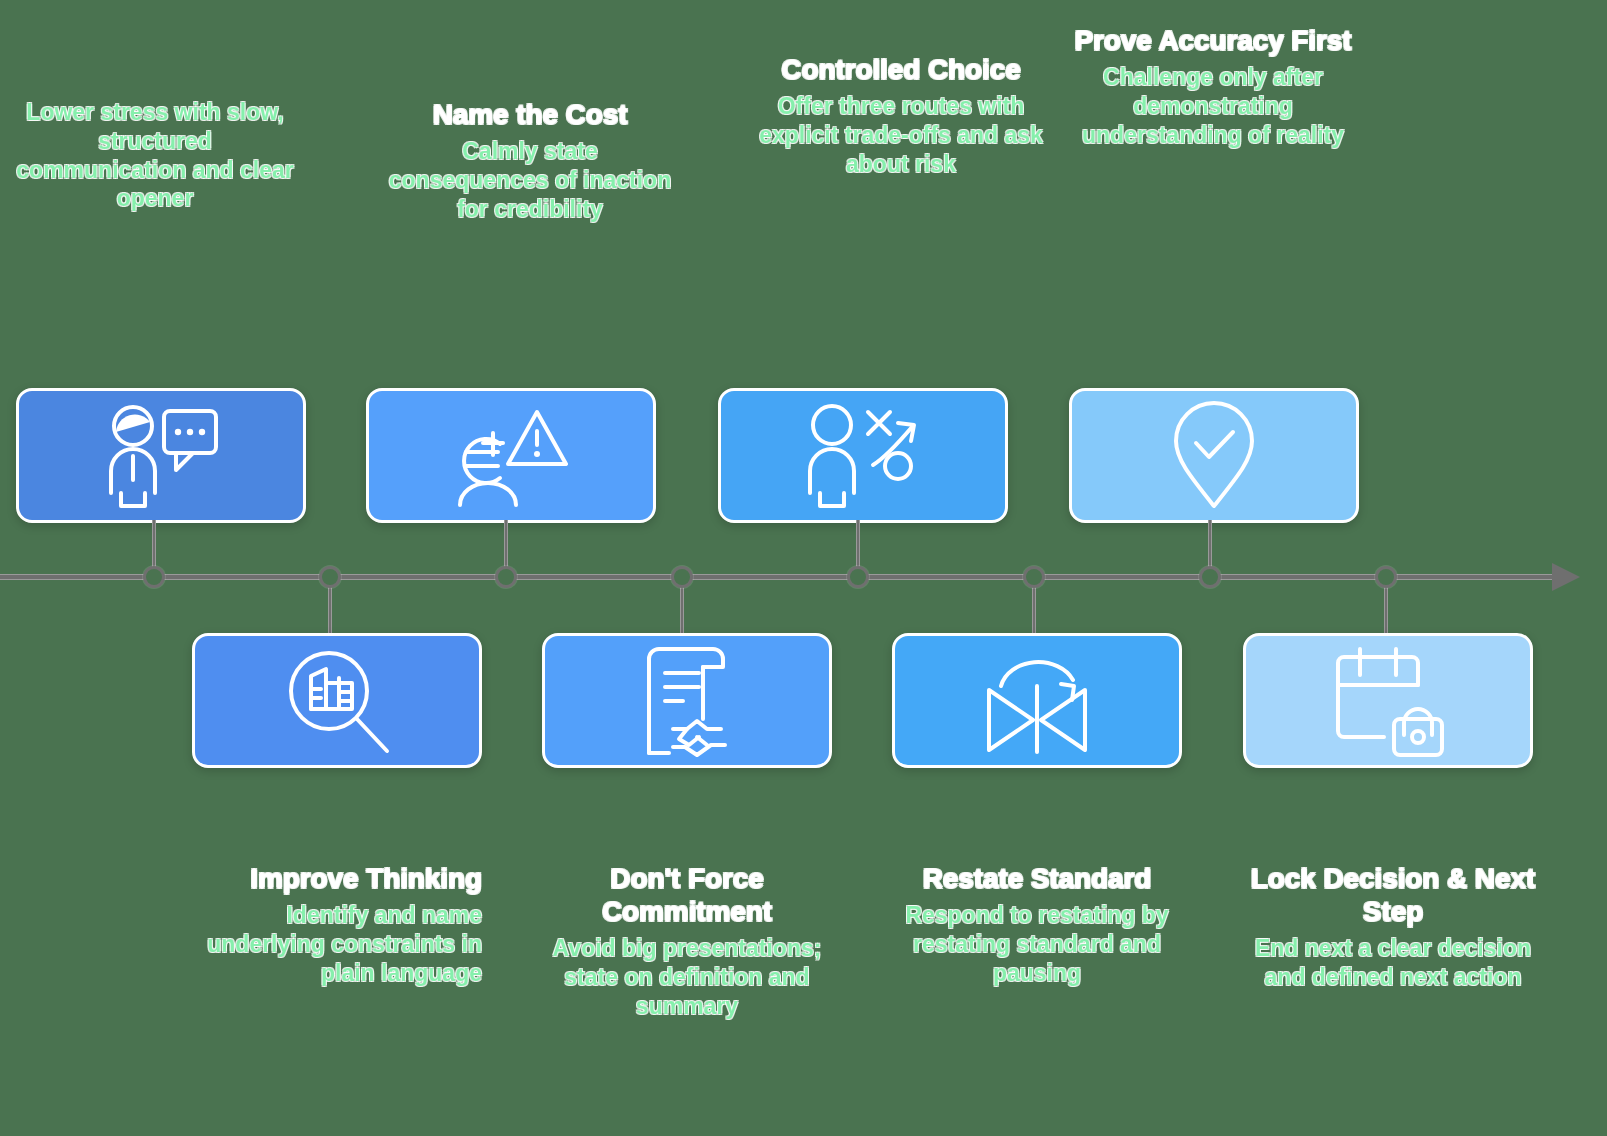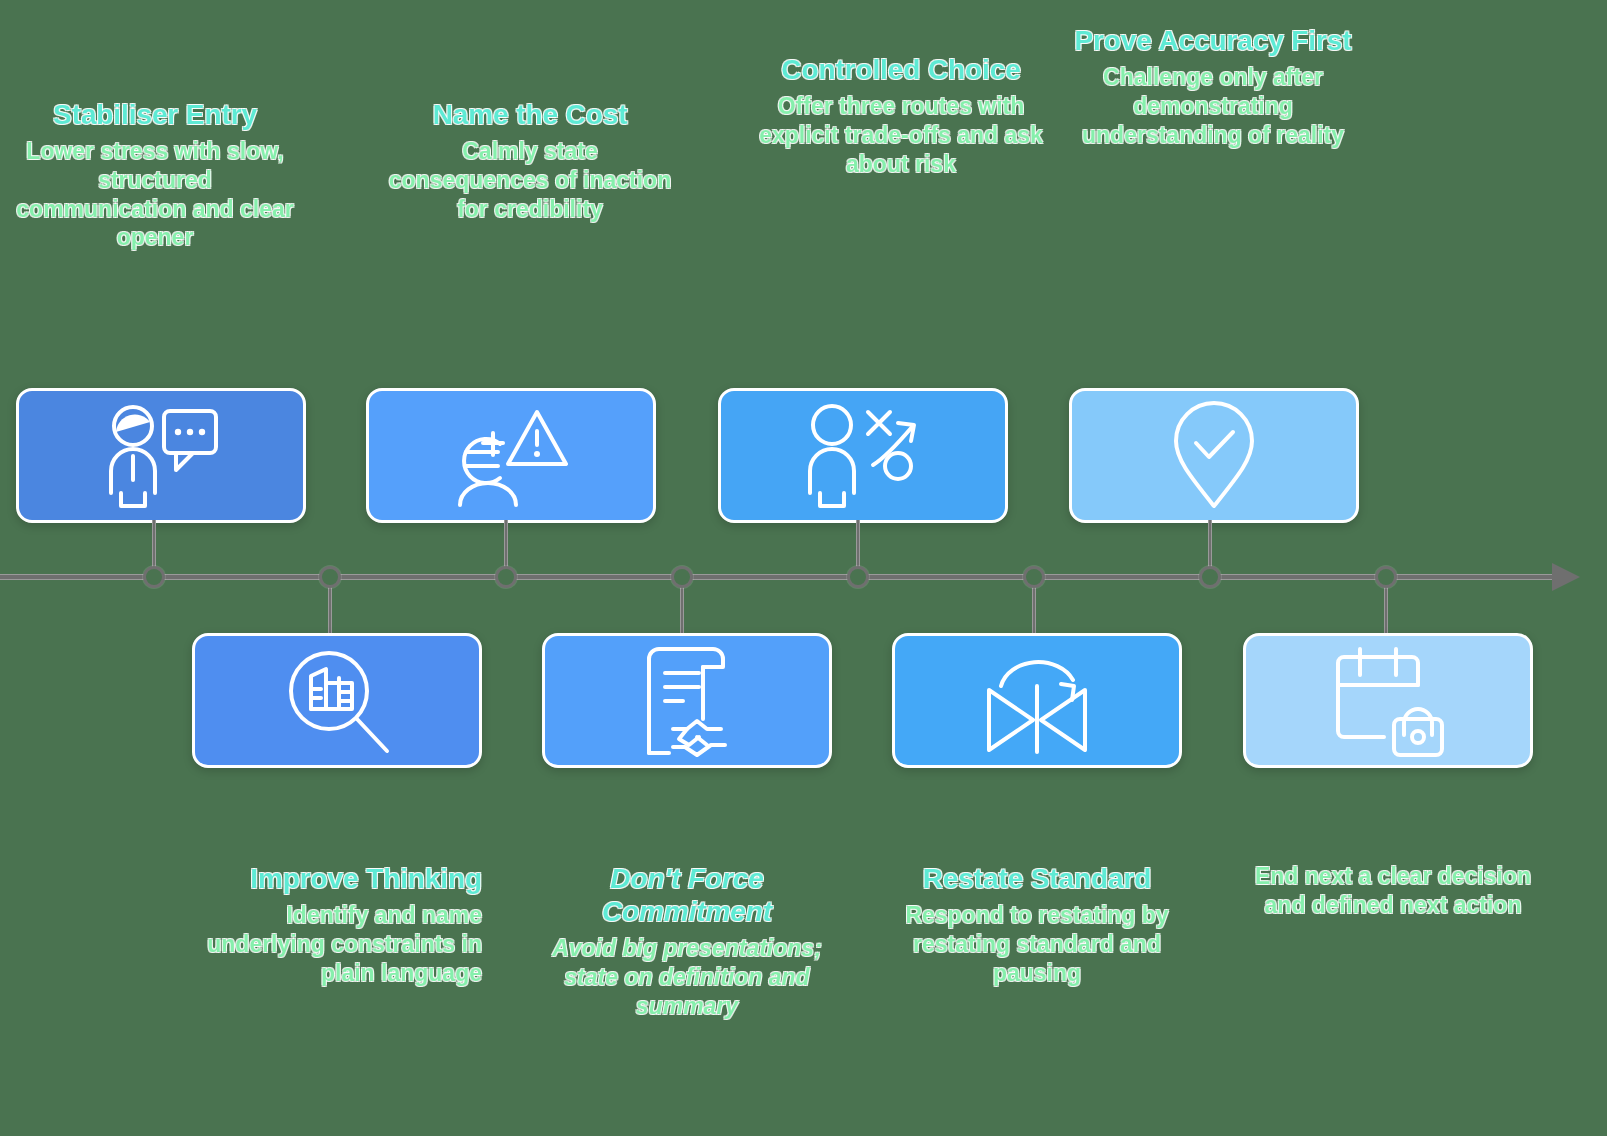--- a/index.html
+++ b/index.html
@@ -29,21 +29,21 @@
     text-align: center;
     color: #ffffff;
     -webkit-font-smoothing: antialiased;
   }
 
   .tb-title {
     font-size: 28px;
     font-weight: 700;
     line-height: 1.18;
     letter-spacing: -0.1px;
-    color: #5eead4;
+    color: #ffffff;
     text-shadow:
       -1px -1px 0 rgba(255,255,255,.85),
        1px -1px 0 rgba(255,255,255,.85),
       -1px  1px 0 rgba(255,255,255,.85),
        1px  1px 0 rgba(255,255,255,.85);
     margin-bottom: 6px;
   }
 
   .tb-desc {
     font-size: 23px;
@@ -110,21 +110,20 @@
     border-right: 1px solid #9a9a9a;
     margin-left: -2px;
   }
 </style>
 </head>
 <body>
 
 <div id="stage">
 
   <div class="textblock" style="left:10px; top:98px; width:290px;">
-    <div class="tb-title">Stabiliser Entry</div>
     <div class="tb-desc">Lower stress with slow, structured communication and clear opener</div>
   </div>
 
   <div class="textblock" style="left:385px; top:98px; width:290px;text-align:center;">
     <div class="tb-title">Name the Cost</div>
     <div class="tb-desc">Calmly state consequences of inaction for credibility</div>
   </div>
 
   <div class="textblock" style="left:756px; top:53px; width:290px;">
     <div class="tb-title">Controlled Choice</div>
@@ -265,27 +264,28 @@
         <circle cx="86" cy="92" r="6"></circle>
       </svg>
     </span>
   </div>
 
   <div class="textblock" style="left:192px; top:862px; width:290px;text-align:right;">
     <div class="tb-title">Improve Thinking</div>
     <div class="tb-desc">Identify and name underlying constraints in plain language</div>
   </div>
 
-  <div class="textblock" style="left:542px; top:862px; width:290px;font-style:italic;">
+  <div class="textblock" style="left:542px; top:862px; width:290px;">
     <div class="tb-title">Don't Force Commitment</div>
     <div class="tb-desc">Avoid big presentations; state on definition and summary</div>
   </div>
 
   <div class="textblock" style="left:892px; top:862px; width:290px;">
     <div class="tb-title">Restate Standard</div>
     <div class="tb-desc">Respond to restating by restating standard and pausing</div>
   </div>
 
   <div class="textblock" style="left:1243px; top:862px; width:300px;">
+    <div class="tb-title">Lock Decision &amp; Next Step</div>
     <div class="tb-desc">End next a clear decision and defined next action</div>
   </div>
 
 </div>
 
 </body></html>

